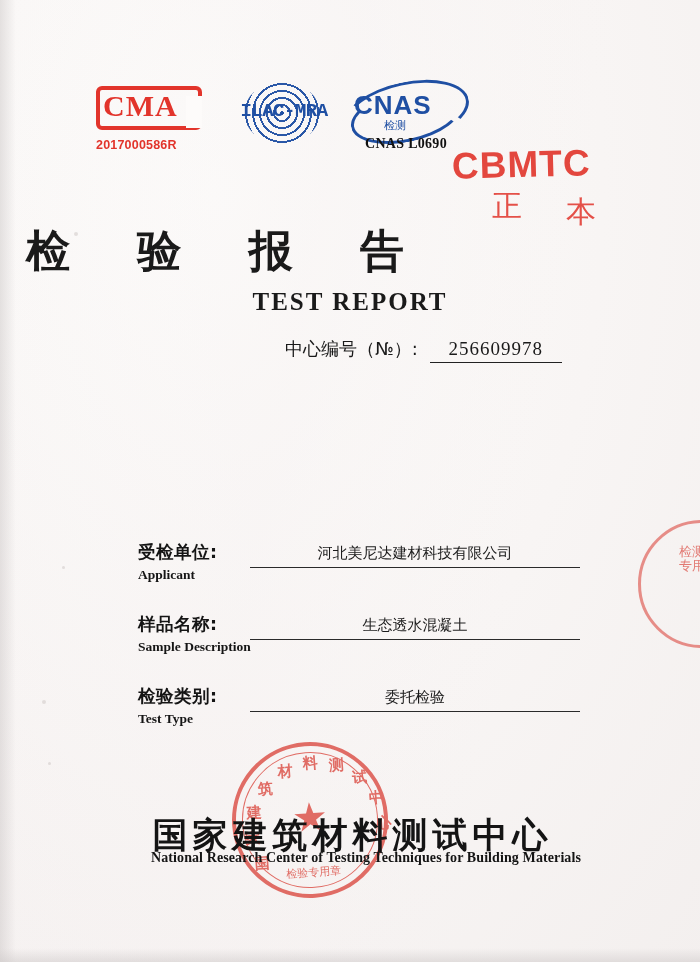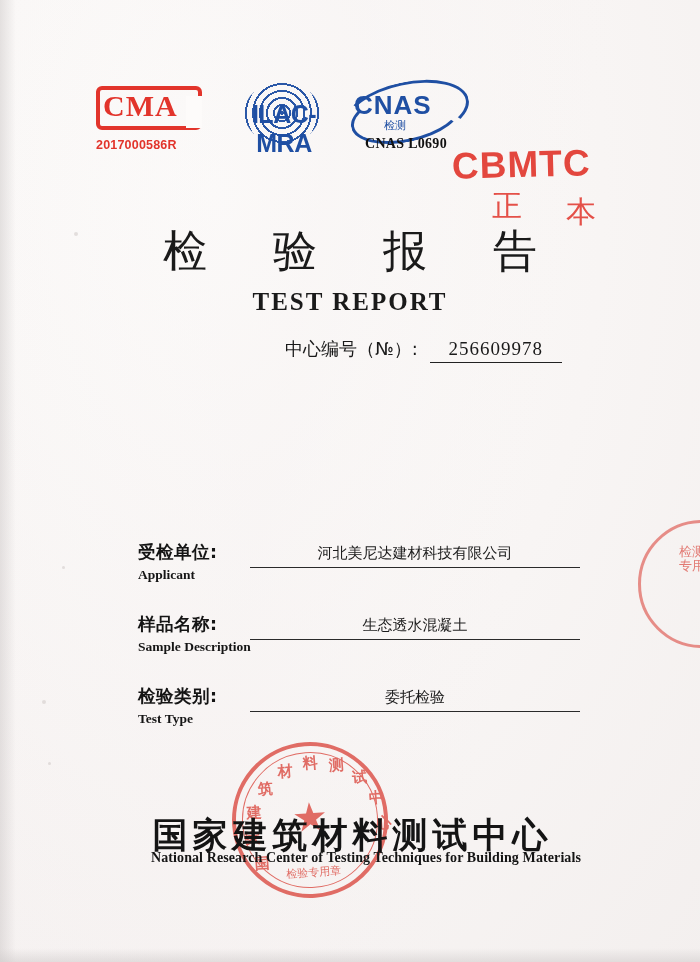--- a/index.html
+++ b/index.html
@@ -124,23 +124,23 @@
       repeating-radial-gradient(circle at 50% 50%,
         #1f4fa3 0 2px, rgba(255,255,255,0) 2px 7px);
     opacity: .95;
   }
   .ilac-text {
     position: absolute;
     left: 2px;
     top: 20px;
     width: 96px;
     text-align: center;
-    font-family: Liberation Sans, sans-serif;
-    font-weight: bold;
-    font-size: 25px;
+    font-family: Liberation Mono, monospace;
+    font-weight: bold;
+    font-size: 19px;
     color: #1f4fa3;
     letter-spacing: -0.5px;
   }
 
   
   .cnas {
     position: absolute;
     left: 340px;
     top: 0px;
     width: 130px;
@@ -232,23 +232,22 @@
     color: #e23a31;
     opacity: .88;
   }
 
   
   .title-cn {
     position: absolute;
     top: 222px;
     left: 0;
     width: 700px;
-    text-align: center;
-    font-family: "DejaVu Sans", sans-serif;
-    font-weight: normal;
+    font-family: "DejaVu Sans", sans-serif;
+    font-weight: bold;
     font-size: 44px;
     letter-spacing: 26px;
     text-indent: 26px;
     color: #1a1a1a;
   }
   .title-en {
     position: absolute;
     top: 288px;
     left: 0;
     width: 700px;

